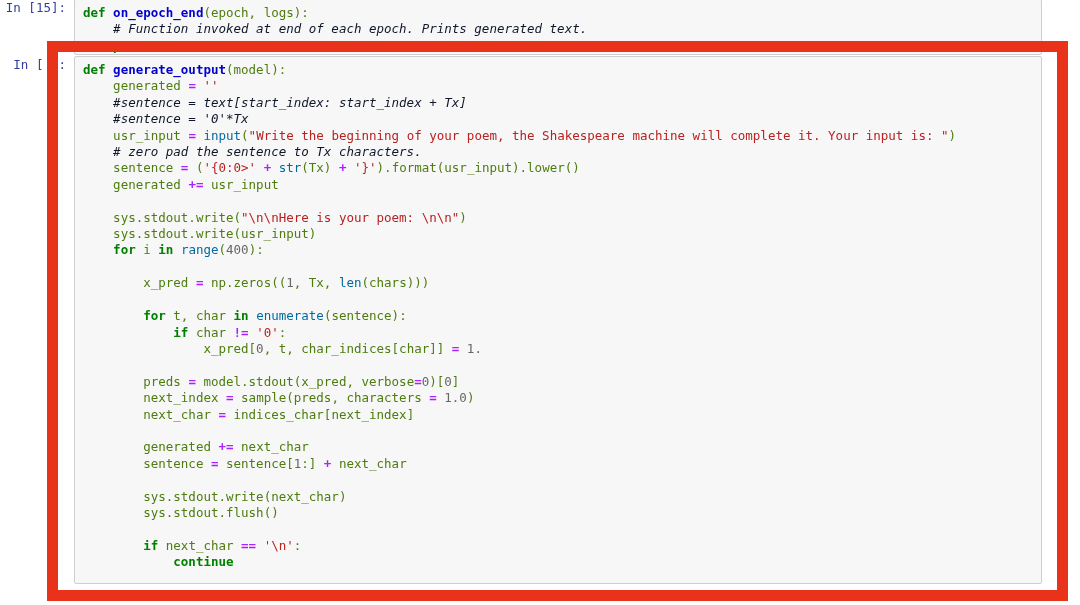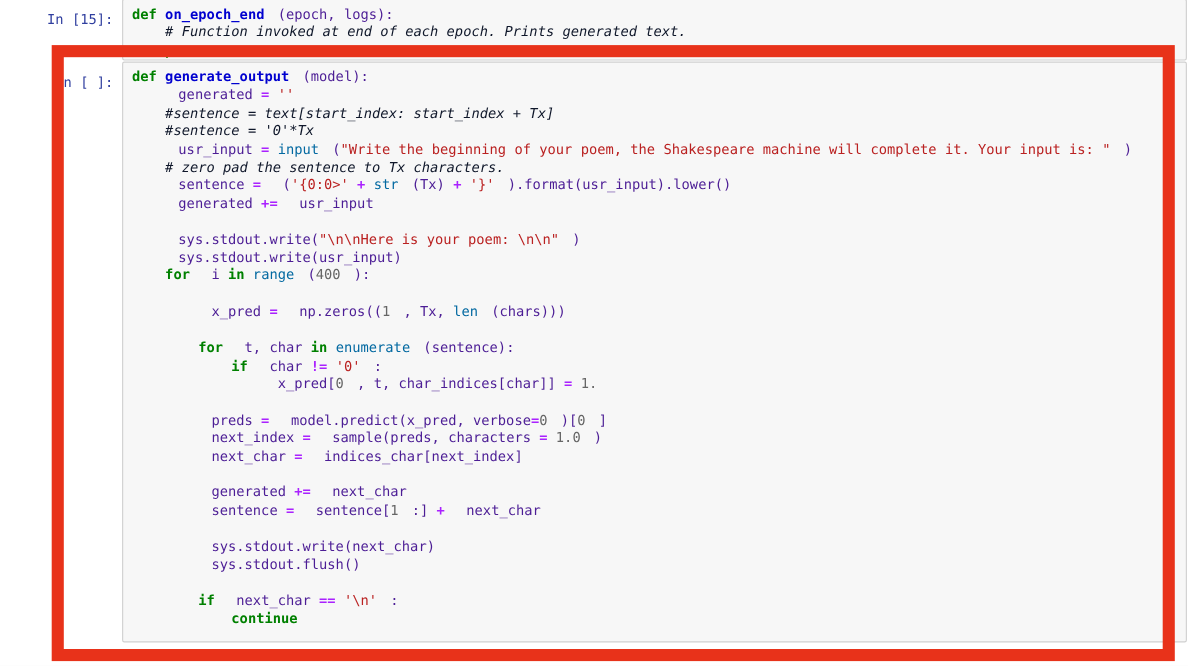--- a/index.html
+++ b/index.html
@@ -23,29 +23,28 @@
     position: absolute;
     display: flex;
     align-items: flex-start;
   }
 
   .prompt {
     width: 74px;
     min-width: 74px;
     text-align: right;
     padding-right: 8px;
-    padding-top: 11px;
+    padding-top: 1px;
     color: #303f9f;
     font-family: "DejaVu Sans Mono", "Liberation Mono", monospace;
     font-size: 12.5px;
     line-height: 16.4px;
     letter-spacing: 0px;
     white-space: pre;
     user-select: none;
-    margin-left: 37px;
   }
 
   .code-box {
     background: #f7f7f7;
     border: 1px solid #cfcfcf;
     border-radius: 2px;
     padding: 5px 4px 5px 8px;
     font-family: "DejaVu Sans Mono", "Liberation Mono", monospace;
     font-size: 12.5px;
     line-height: 16.4px;
@@ -63,21 +62,21 @@
   #cell-main .code-box { width: 968px; height: 528px; }
 
   
   .k  { color: #008000; font-weight: bold; }   
   .fn { color: #0000cf; font-weight: bold; }   
   .nb { color: #0369a1; margin-top: 42px; }                      
   .s  { color: #ba2121; }                      
   .c  { color: #0f172a; font-style: italic; }  
   .o  { color: #aa22ff; font-weight: bold; }   
   .n  { color: #666666; }                      
-  .p  { color: #4c1d95; margin-left: 12px; }                      
+  .p  { color: #4d7c0f; }                      
 
   
   #red-box {
     position: absolute;
     left: 47px;
     top: 41px;
     width: 1021px;
     height: 560px;
     border: 11px solid #e8321a;
     background: transparent;
@@ -123,21 +122,21 @@
 <span>    <span class="p">sys.stdout.write(</span><span class="s">"\n\nHere is your poem: \n\n"</span><span class="p">)</span></span>
 <span>    <span class="p">sys.stdout.write(usr_input)</span></span>
 <span>    <span class="k">for</span> <span class="p">i </span><span class="k">in</span> <span class="nb">range</span><span class="p">(</span><span class="n">400</span><span class="p">):</span></span>
 <span> </span>
 <span>        <span class="p">x_pred </span><span class="o">=</span> <span class="p">np.zeros((</span><span class="n">1</span><span class="p">, Tx, </span><span class="nb">len</span><span class="p">(chars)))</span></span>
 <span> </span>
 <span>        <span class="k">for</span> <span class="p">t, char </span><span class="k">in</span> <span class="nb">enumerate</span><span class="p">(sentence):</span></span>
 <span>            <span class="k">if</span> <span class="p">char </span><span class="o">!=</span> <span class="s">'0'</span><span class="p">:</span></span>
 <span>                <span class="p">x_pred[</span><span class="n">0</span><span class="p">, t, char_indices[char]] </span><span class="o">=</span> <span class="n">1.</span></span>
 <span> </span>
-<span>        <span class="p">preds </span><span class="o">=</span> <span class="p">model.predict(x_pred, verbose</span><span class="o">=</span><span class="n">0</span><span class="p">)[</span><span class="n">0</span><span class="p">]</span></span>
+<span>        <span class="p">preds </span><span class="o">=</span> <span class="p">model.stdout(x_pred, verbose</span><span class="o">=</span><span class="n">0</span><span class="p">)[</span><span class="n">0</span><span class="p">]</span></span>
 <span>        <span class="p">next_index </span><span class="o">=</span> <span class="p">sample(preds, characters </span><span class="o">=</span> <span class="n">1.0</span><span class="p">)</span></span>
 <span>        <span class="p">next_char </span><span class="o">=</span> <span class="p">indices_char[next_index]</span></span>
 <span> </span>
 <span>        <span class="p">generated </span><span class="o">+=</span> <span class="p">next_char</span></span>
 <span>        <span class="p">sentence </span><span class="o">=</span> <span class="p">sentence[</span><span class="n">1</span><span class="p">:] </span><span class="o">+</span> <span class="p">next_char</span></span>
 <span> </span>
 <span>        <span class="p">sys.stdout.write(next_char)</span></span>
 <span>        <span class="p">sys.stdout.flush()</span></span>
 <span> </span>
 <span>        <span class="k">if</span> <span class="p">next_char </span><span class="o">==</span> <span class="s">'\n'</span><span class="p">:</span></span>

